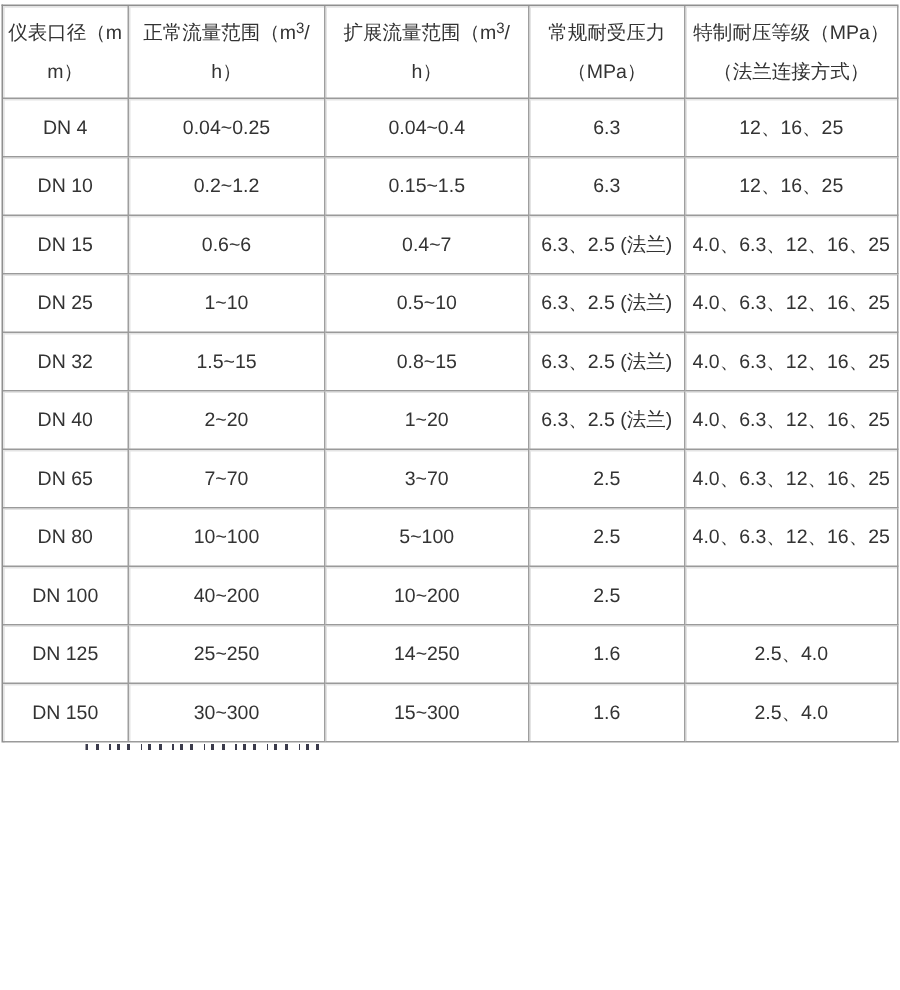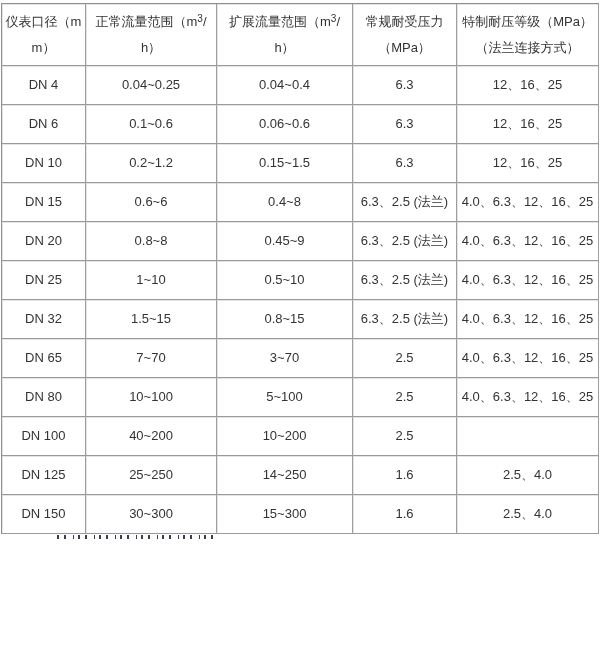--- a/index.html
+++ b/index.html
@@ -89,58 +89,51 @@
     </thead>
     <tbody id="spec-tbody">
         <tr>
           <td>DN 4</td>
           <td>0.04~0.25</td>
           <td>0.04~0.4</td>
           <td>6.3</td>
           <td>12、16、25</td>
         </tr>
         <tr>
-          <td>DN 6</td>
-          <td>0.1~0.6</td>
-          <td>0.06~0.6</td>
-          <td>6.3</td>
-          <td>12、16、25</td>
-        </tr>
-        <tr>
           <td>DN 10</td>
           <td>0.2~1.2</td>
           <td>0.15~1.5</td>
           <td>6.3</td>
           <td>12、16、25</td>
         </tr>
         <tr>
           <td>DN 15</td>
           <td>0.6~6</td>
-          <td>0.4~8</td>
-          <td>6.3、2.5 (法兰)</td>
-          <td>4.0、6.3、12、16、25</td>
-        </tr>
-        <tr>
-          <td>DN 20</td>
-          <td>0.8~8</td>
-          <td>0.45~9</td>
+          <td>0.4~7</td>
           <td>6.3、2.5 (法兰)</td>
           <td>4.0、6.3、12、16、25</td>
         </tr>
         <tr>
           <td>DN 25</td>
           <td>1~10</td>
           <td>0.5~10</td>
           <td>6.3、2.5 (法兰)</td>
           <td>4.0、6.3、12、16、25</td>
         </tr>
         <tr>
           <td>DN 32</td>
           <td>1.5~15</td>
           <td>0.8~15</td>
+          <td>6.3、2.5 (法兰)</td>
+          <td>4.0、6.3、12、16、25</td>
+        </tr>
+        <tr>
+          <td>DN 40</td>
+          <td>2~20</td>
+          <td>1~20</td>
           <td>6.3、2.5 (法兰)</td>
           <td>4.0、6.3、12、16、25</td>
         </tr>
         <tr>
           <td>DN 65</td>
           <td>7~70</td>
           <td>3~70</td>
           <td>2.5</td>
           <td>4.0、6.3、12、16、25</td>
         </tr>

